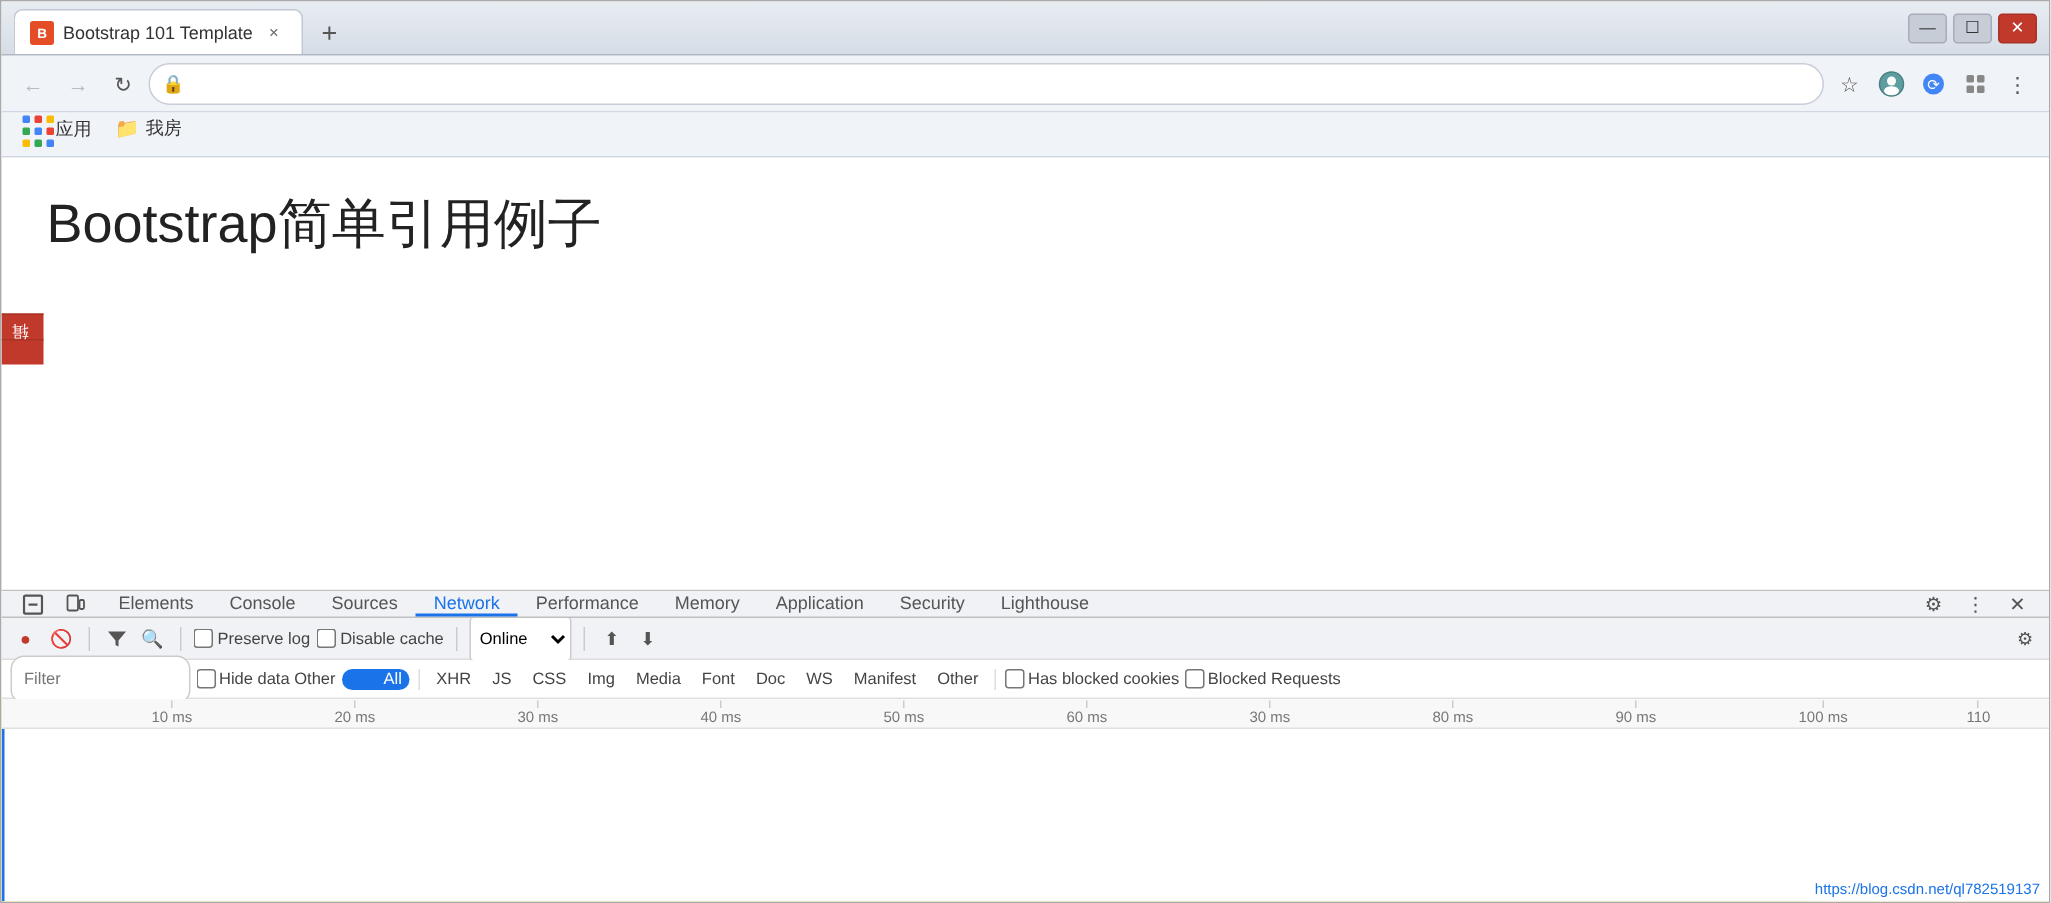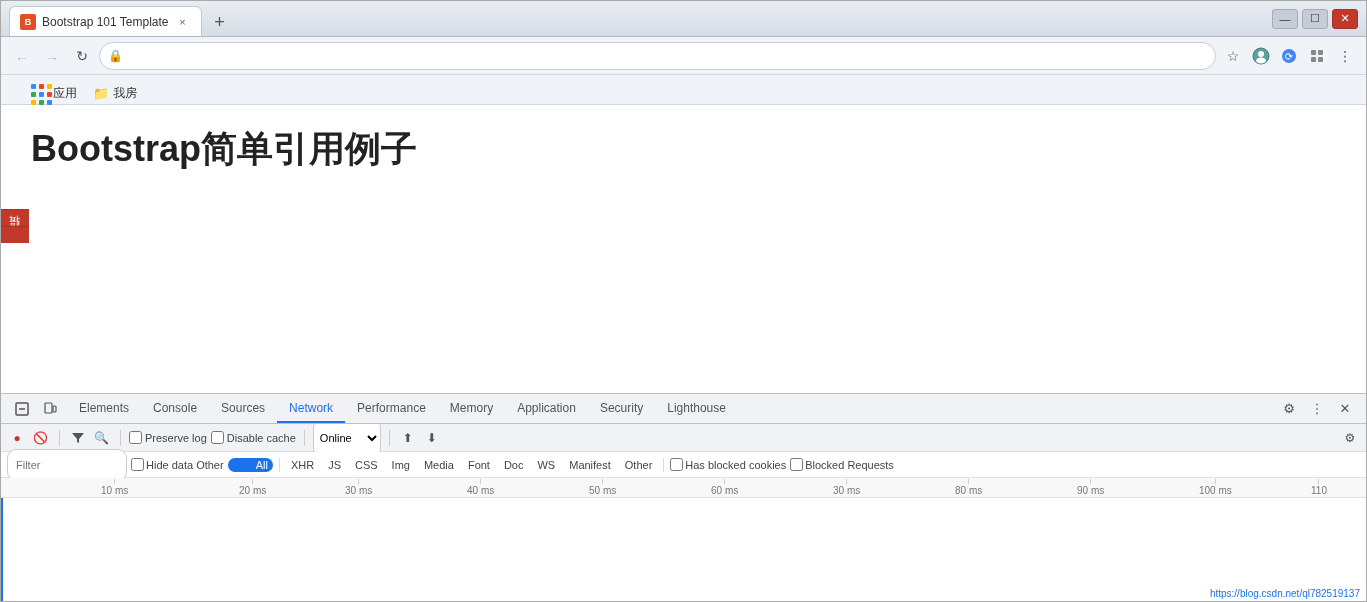--- a/index.html
+++ b/index.html
@@ -124,22 +124,22 @@
       display: flex; align-items: center; justify-content: center;
       font-size: 14px; color: #555;
       cursor: pointer;
     }
 
     
     .bookmarks-bar {
       background: #f0f3f8;
       height: 30px;
       display: flex;
-      align-items: flex-end;
-      padding: 0 24px;
+      align-items: flex-start;
+      padding: 0 8px;
       gap: 4px;
       border-bottom: 1px solid #d0d7e2;
       font-size: 12px;
     }
     .bookmark-item {
       display: flex; align-items: center; gap: 4px;
       padding: 2px 6px;
       border-radius: 3px;
       cursor: pointer;
       color: #333;
@@ -199,35 +199,35 @@
       flex: 1;
       background: #fff;
       position: relative;
       overflow: hidden;
     }
     .page-content {
       padding: 20px 30px;
     }
     .page-heading {
       font-size: 36px;
-      font-weight: bold;
+      font-weight: normal;
       color: #222;
       font-family: Arial, sans-serif;
     }
 
     
     .devtools {
       height: 208px;
       background: #fff;
       border-top: 1px solid #c0c0c0;
       display: flex;
       flex-direction: column;
     }
     .devtools-tabs {
-      height: 30px;
+      height: 18px;
       background: #f0f2f5;
       border-bottom: 1px solid #c0c0c0;
       display: flex;
       align-items: stretch;
       padding: 0 4px;
       position: relative;
     }
     .devtools-left-icons {
       display: flex; align-items: center; gap: 2px; padding: 0 4px;
     }
@@ -602,21 +602,21 @@
           <input type="checkbox" style="">
           <span>Blocked Requests</span>
         </label>
       </div>
 
       <div class="timeline-area">
         <div class="timeline-ruler">
           <div class="ruler-mark" style="left:100px">
               <span>10 ms</span>
             </div>
-          <div class="ruler-mark" style="left:238px">
+          <div class="ruler-mark" style="left:222px">
               <span>20 ms</span>
             </div>
           <div class="ruler-mark" style="left:344px">
               <span>30 ms</span>
             </div>
           <div class="ruler-mark" style="left:466px">
               <span>40 ms</span>
             </div>
           <div class="ruler-mark" style="left:588px">
               <span>50 ms</span>

